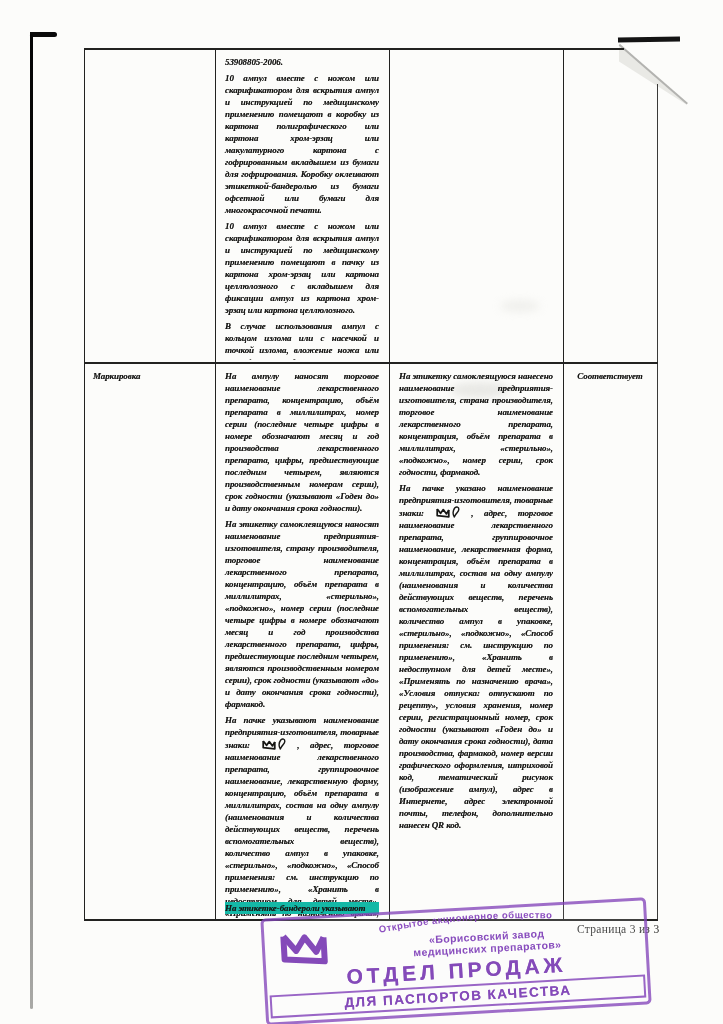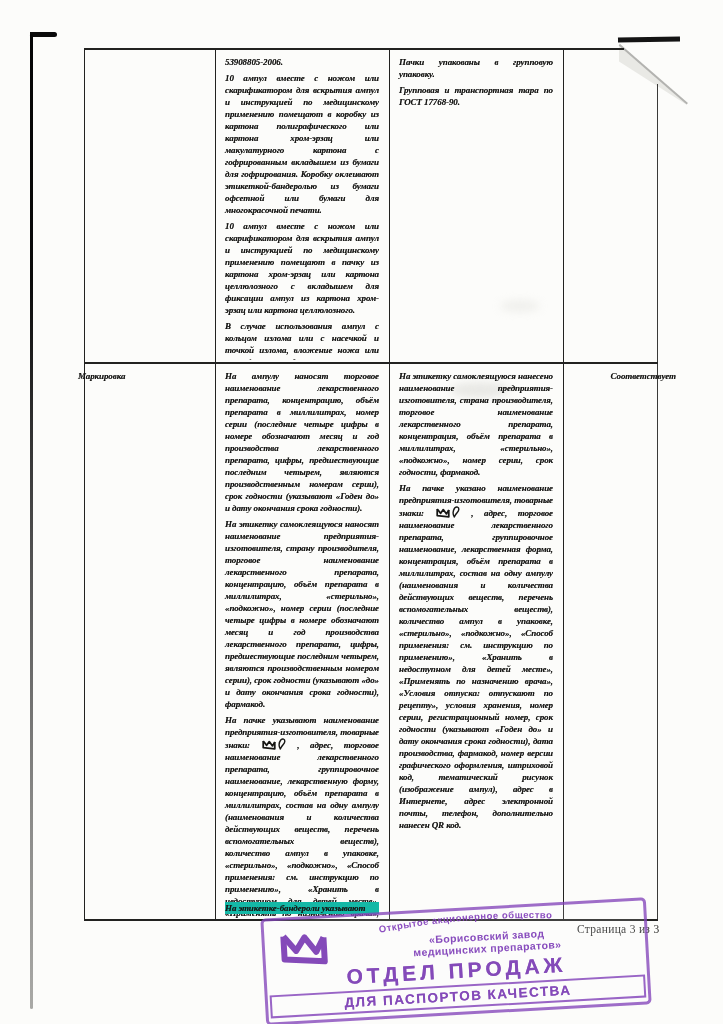--- a/index.html
+++ b/index.html
@@ -55,28 +55,28 @@
     position:absolute;
     font:italic 700 9px/12px "Liberation Serif", serif;
     letter-spacing:-0.1px;
     color:#161614;
     text-align:justify;
     text-shadow:0 0 0.4px rgba(20,20,20,.6);
   }
   .cell p{margin:4px;}
   .cell-r1c2{left:221px;top:52px;width:162px;height:308px;overflow:hidden;}
   .cell-r1c3{left:395px;top:52px;width:162px;}
-  .cell-r2c1{left:74px;top:366px;width:118px;text-align:left;}
+  .cell-r2c1{left:89px;top:366px;width:118px;text-align:left;}
   .cell-r2c2{left:221px;top:366px;width:162px;height:552px;overflow:hidden;font-style:italic;}
   .cell-r2c2 .p-pinned{
     position:absolute;left:0;right:0;bottom:0;
     background:#14b8a6;text-align:left;
   }
   .cell-r2c3{left:395px;top:366px;width:162px;font-style:italic;}
-  .cell-r2c4{left:596px;top:366px;width:84px;text-align:right;}
+  .cell-r2c4{left:568px;top:366px;width:84px;text-align:center;}
   .tm-icons{white-space:nowrap;}
   .tm-icons svg{vertical-align:-2px;margin:0 1px;}
   
   .page-number{
     position:absolute;left:577px;top:922px;
     font:400 11.5px/14px "Liberation Serif", serif;
     color:#2b2b29;letter-spacing:.3px;
   }
   
   .stamp{
@@ -132,24 +132,20 @@
   <div class="tl t-right"></div>
   <div class="tl t-rowsep"></div>
   <div class="tl t-bottom"></div>
 
   <div class="cell cell-r1c2">
     <p>53908805-2006.</p>
     <p>10 ампул вместе с ножом или скарификатором для вскрытия ампул и инструкцией по медицинскому применению помещают в коробку из картона полиграфического или картона хром-эрзац или макулатурного картона с гофрированным вкладышем из бумаги для гофрирования. Коробку оклеивают этикеткой-бандеролью из бумаги офсетной или бумаги для многокрасочной печати.</p>
     <p>10 ампул вместе с ножом или скарификатором для вскрытия ампул и инструкцией по медицинскому применению помещают в пачку из картона хром-эрзац или картона целлюлозного с вкладышем для фиксации ампул из картона хром-эрзац или картона целлюлозного.</p>
     <p>В случае использования ампул с кольцом излома или с насечкой и точкой излома, вложение ножа или скарификатора для вскрытия ампул не предусматривается.</p>
 
-  </div>
-  <div class="cell cell-r1c3">
-    <p>Пачки упакованы в групповую упаковку.</p>
-    <p>Групповая и транспортная тара по ГОСТ 17768-90.</p>
   </div>
 
   <div class="cell cell-r2c1">
     <p>Маркировка</p>
   </div>
 
   <div class="cell cell-r2c2">
     <p>На ампулу наносят торговое наименование лекарственного препарата, концентрацию, объём препарата в миллилитрах, номер серии (последние четыре цифры в номере обозначают месяц и год производства лекарственного препарата, цифры, предшествующие последним четырем, являются производственным номерам серии), срок годности (указывают «Годен до» и дату окончания срока годности).</p>
     <p>На этикетку самоклеящуюся наносят наименование предприятия-изготовителя, страну производителя, торговое наименование лекарственного препарата, концентрацию, объём препарата в миллилитрах, «стерильно», «подкожно», номер серии (последние четыре цифры в номере обозначают месяц и год производства лекарственного препарата, цифры, предшествующие последним четырем, являются производственным номером серии), срок годности (указывают «до» и дату окончания срока годности), фармакод.</p>
     <p>

